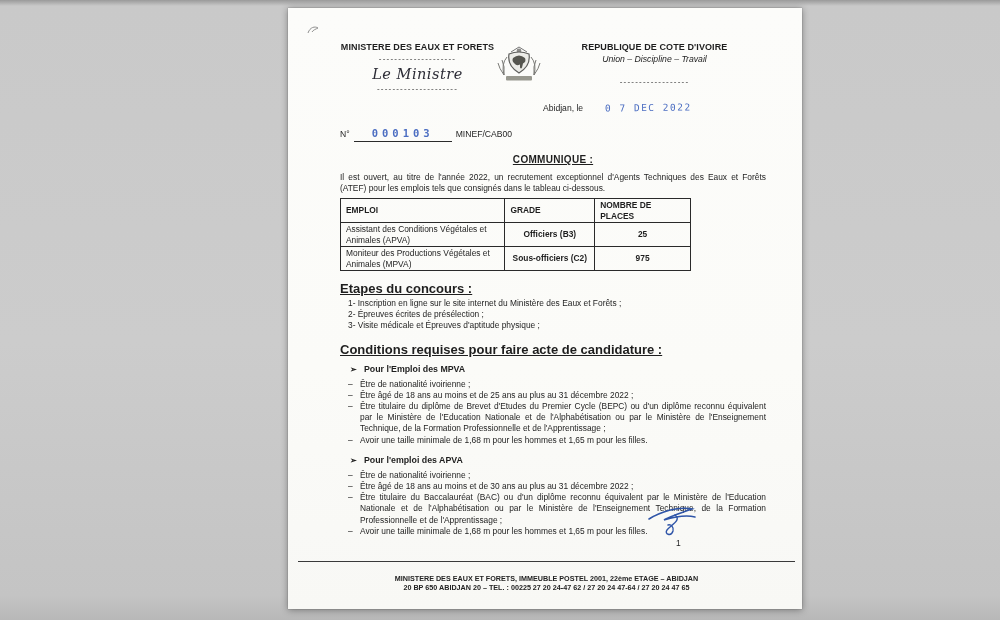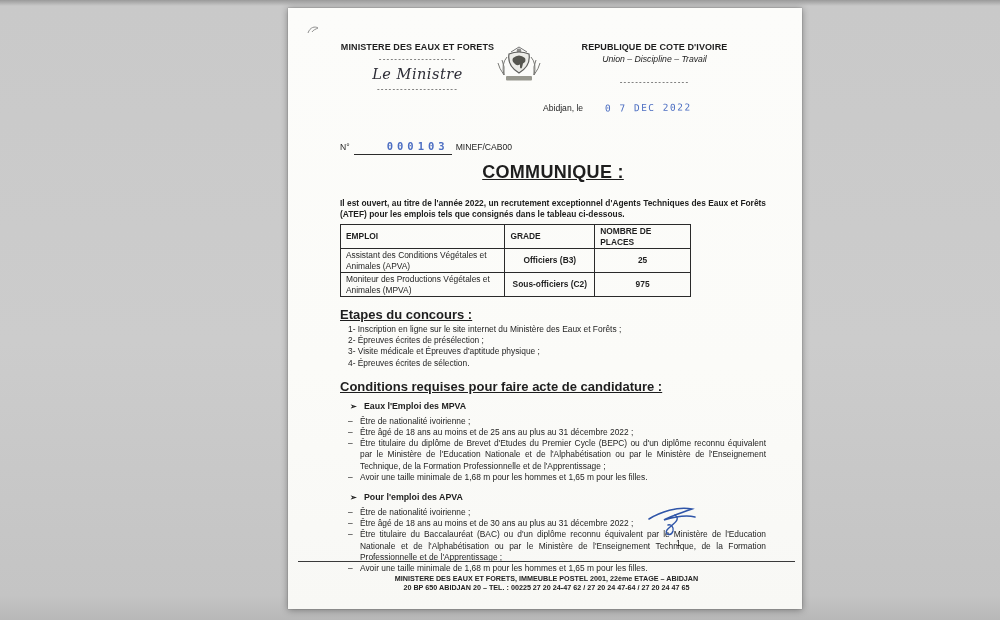--- a/index.html
+++ b/index.html
@@ -26,26 +26,26 @@
   .script { font-family:"DejaVu Serif", serif; font-style:italic; font-size:14.5px;
             margin-top:7px; margin-bottom:5px; color:#2c2c36; letter-spacing:.5px; }
   .motto  { font-style:italic; font-size:8.7px; margin-top:1px; }
   .lh-right .dashes { margin-top:13px; }
   .date-line { display:flex; align-items:baseline; margin-top:17px; text-align:left; font-size:8.6px; }
   .stamp { color:#4c6ec2; font-family:"DejaVu Sans Mono", monospace; }
   .date-stamp { margin-left:22px; font-size:9.5px; letter-spacing:1.5px; display:inline-block; transform:rotate(-.8deg); }
 
   
   .ref-line { margin-top:14px; display:flex; align-items:baseline; gap:4px; font-size:8.6px; }
-  .ref-underline { border-bottom:1.2px solid #2b2b2b; min-width:92px; text-align:right; padding:0 3px 1px 3px;margin-top:13px; }
+  .ref-underline { border-bottom:1.2px solid #2b2b2b; min-width:92px; text-align:center; padding:0 3px 1px 3px; }
   .ref-stamp { font-size:10.5px; letter-spacing:4px; font-weight:bold; }
 
-  .title { text-align:center; font-weight:bold; font-size:18px; letter-spacing:.3px;
+  .title { text-align:center; font-weight:bold; font-size:10px; letter-spacing:.3px;
            text-decoration:underline; margin-top:12px; }
-  .intro { text-align:justify; margin:20px 0 4px 0;font-weight:bold; }
+  .intro { text-align:justify; margin:7px 0 4px 0; }
 
   
   table { border-collapse:collapse; width:351px; margin-top:2px; }
   th,td { border:1px solid #2a2a2a; padding:1px 5px; font-size:8.4px; line-height:10.5px; }
   th { text-align:left; font-weight:bold; }
   td.c { text-align:center; font-weight:bold; vertical-align:middle; }
 
   .sec-heading { font-weight:bold; font-size:13px; text-decoration:underline; margin-top:12px; }
   .steps { margin-top:4px; padding-left:8px; }
   .step-item { line-height:11.2px; }
@@ -136,29 +136,28 @@
           <td class="c">975</td>
         </tr>
       </tbody>
         </table>
 
       <div class="sec-heading">Etapes du concours :</div>
       <div class="steps">
         <div class="step-item">1- Inscription en ligne sur le site internet du Ministère des Eaux et Forêts ;</div>
         <div class="step-item">2- Épreuves écrites de présélection ;</div>
         <div class="step-item">3- Visite médicale et Épreuves d'aptitude physique ;</div>
-        <div class="step-item">4- Épreuves écrites de sélection.</div>
       </div>
 
       <div class="sec-heading">Conditions requises pour faire acte de candidature :</div>
 
       <div>
         <div class="group-title">
           <span class="gt-marker">➢</span>
-          <span>Eaux l'Emploi des MPVA</span>
+          <span>Pour l'Emploi des MPVA</span>
         </div>
         <div class="cond-item">
           <span class="cond-marker">–</span>
           <span class="cond-text">Être de nationalité ivoirienne ;</span>
         </div>
         <div class="cond-item">
           <span class="cond-marker">–</span>
           <span class="cond-text">Être âgé de 18 ans au moins et de 25 ans au plus au 31 décembre 2022 ;</span>
         </div>
         <div class="cond-item">

